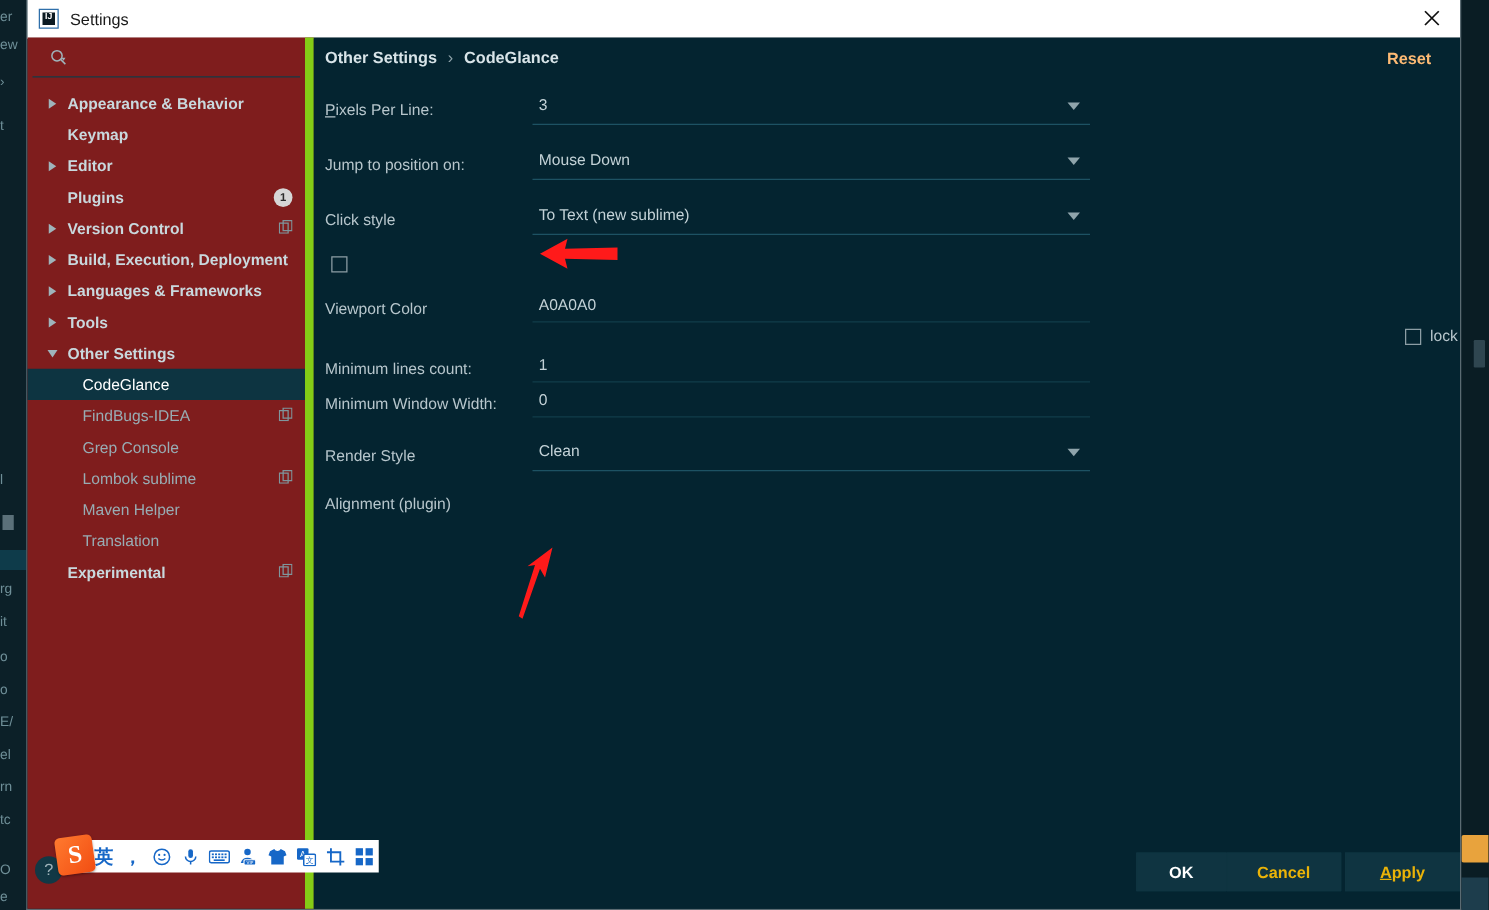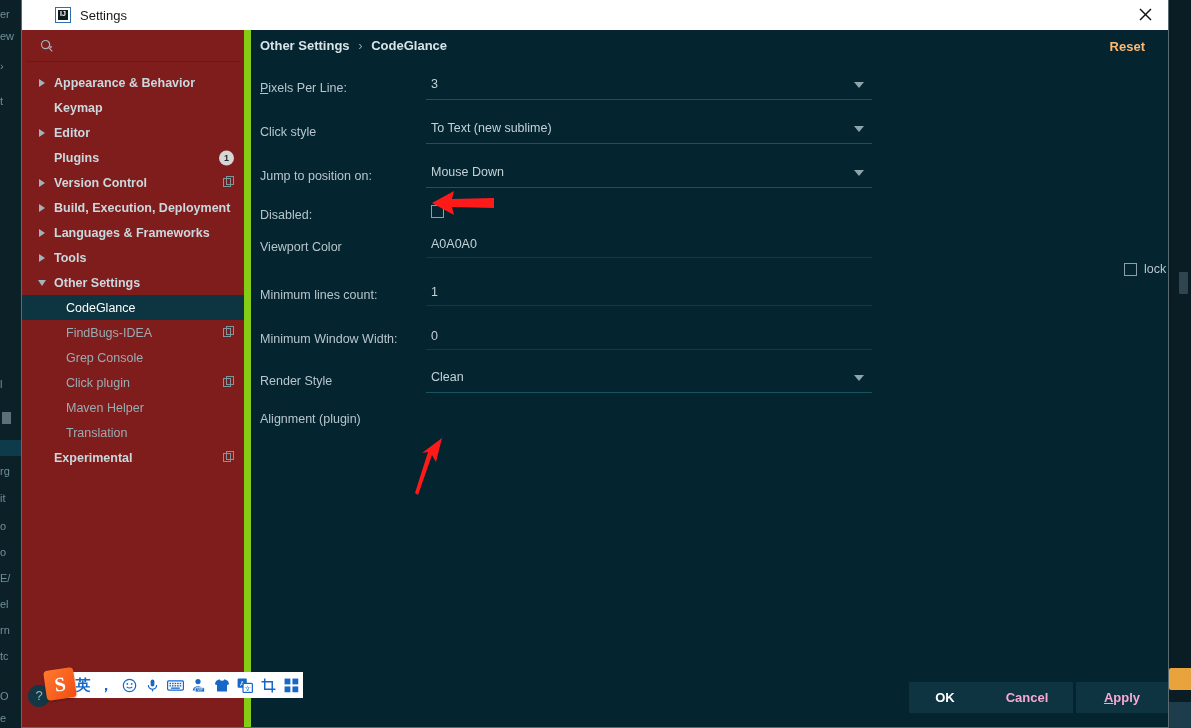--- a/index.html
+++ b/index.html
@@ -57,21 +57,20 @@
   }
 
   
   #titlebar {
     position: relative;
     height: 30px;
     background: #ffffff;
     border-bottom: 1px solid #cfcfcf;
     display: flex;
     align-items: center;
-    padding-left: 24px;
   }
   #title-icon {
     width: 16px; height: 16px;
     margin-left: 9px; margin-right: 9px;
     background: #ffffff;
     border: 1px solid #2f6faa;
     box-sizing: border-box;
     position: relative;
     flex: 0 0 auto;
   }
@@ -282,21 +281,21 @@
     font-size: 13px; line-height: 22px; text-align: center;
     cursor: pointer;
     font-family: "Liberation Sans", sans-serif;
   }
   .dlg-btn {
     position: absolute;
     top: 11px;
     height: 29px;
     background: #0f3441;
     border: 1px solid #0f3441;
-    color: #f9a8d4;
+    color: #eab308;
     font-size: 13px; font-weight: bold;
     font-family: "Liberation Sans", sans-serif;
     cursor: pointer;
     display: flex; align-items: center; justify-content: center;
   }
   #btn-ok     { right: 187px; width: 70px; color: #ffffff; }
   #btn-cancel { right: 95px;  width: 90px; }
   #btn-apply  { right: 0px;   width: 90px; }
   #btn-apply span { text-decoration: none; }
   #btn-apply u { text-decoration: underline; }
@@ -475,21 +474,21 @@
                 <rect x="3.5" y="0.5" width="7" height="8" fill="none" stroke="#7f969d"></rect>
               </svg>
             </span>
           </div>
 
           <div class="tree-item child">
             <span class="tree-label">Grep Console</span>
           </div>
 
           <div class="tree-item child">
-            <span class="tree-label">Click plugin</span>
+            <span class="tree-label">Lombok sublime</span>
             <span class="tree-copyicon">
               <svg width="11" height="11" viewBox="0 0 11 11">
                 <rect x="0.5" y="2.5" width="7" height="8" fill="none" stroke="#7f969d"></rect>
                 <rect x="3.5" y="0.5" width="7" height="8" fill="none" stroke="#7f969d"></rect>
               </svg>
             </span>
           </div>
 
           <div class="tree-item child">
             <span class="tree-label">Maven Helper</span>
@@ -529,41 +528,40 @@
             <div class="fld-label"><u>P</u>ixels Per Line:</div>
             <div class="fld-ctrl">
               <div class="combo">
                 <span>3</span>
                 <i class="caret"></i>
               </div>
             </div>
           </div>
 
           <div class="field-row" style="margin-top:12px;">
+            <div class="fld-label">Jump to position on:</div>
+            <div class="fld-ctrl">
+              <div class="combo">
+                <span>Mouse Down</span>
+                <i class="caret"></i>
+              </div>
+            </div>
+          </div>
+
+          <div class="field-row" style="margin-top:12px;">
             <div class="fld-label">Click style</div>
             <div class="fld-ctrl">
               <div class="combo">
                 <span>To Text (new sublime)</span>
                 <i class="caret"></i>
               </div>
             </div>
           </div>
 
-          <div class="field-row" style="margin-top:12px;">
-            <div class="fld-label">Jump to position on:</div>
-            <div class="fld-ctrl">
-              <div class="combo">
-                <span>Mouse Down</span>
-                <i class="caret"></i>
-              </div>
-            </div>
-          </div>
-
           <div class="field-row" style="margin-top:8px;">
-            <div class="fld-label">Disabled:</div>
             <div class="fld-ctrl">
               <div class="checkrow">
                 <span class="cb-box"></span>
               </div>
             </div>
           </div>
 
 
           <div class="field-row" style="margin-top:4px;">
             <div class="fld-label" style="padding-top:5px;">Viewport Color</div>
@@ -576,21 +574,21 @@
 
           <div class="field-row" style="margin-top:20px;">
             <div class="fld-label" style="padding-top:5px;">Minimum lines count:</div>
             <div class="fld-ctrl">
               <div class="underline-input">
                 <span>1</span>
               </div>
             </div>
           </div>
 
-          <div class="field-row" style="margin-top:16px;">
+          <div class="field-row" style="margin-top:0;">
             <div class="fld-label" style="padding-top:5px;">Minimum Window Width:</div>
             <div class="fld-ctrl">
               <div class="underline-input">
                 <span>0</span>
               </div>
             </div>
           </div>
 
           <div class="field-row" style="margin-top:11px;">
             <div class="fld-label">Render Style</div>

